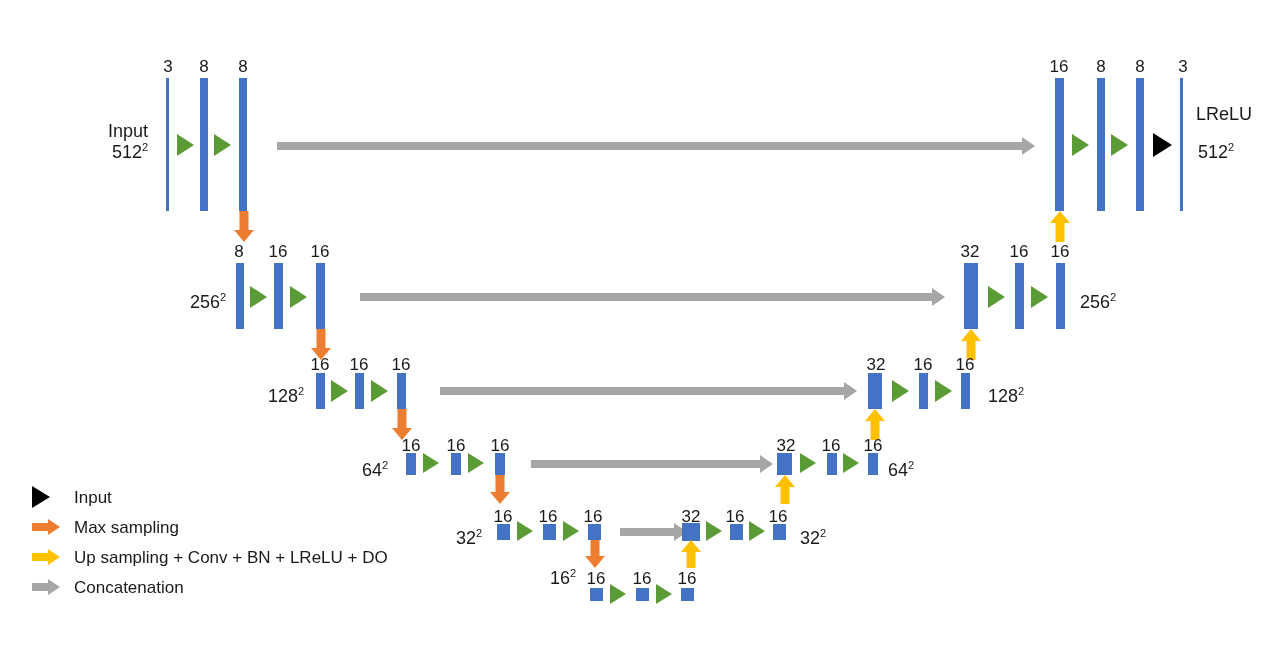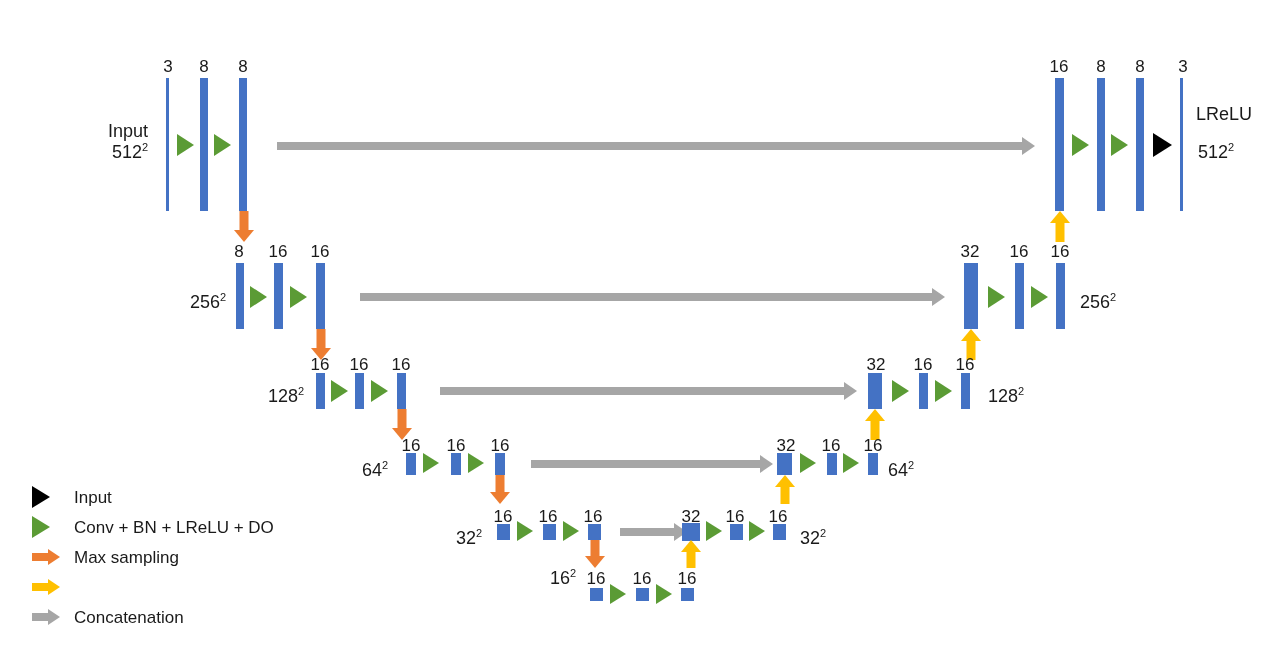--- a/index.html
+++ b/index.html
@@ -410,44 +410,39 @@
 
   <div id="legend">
 
     <div class="legend-row">
       <div class="legend-glyph">
         <div class="lg-tri black"></div>
       </div>
       <div class="legend-text">Input</div>
     </div>
 
-    <div class="legend-row">
-      <div class="legend-glyph">
-        <div class="lg-tri green"></div>
-      </div>
-      <div class="legend-text">Conv + BN + LReLU + DO</div>
-    </div>
 
     <div class="legend-row">
       <div class="legend-glyph">
         <div class="lg-arrow orange">
             <div class="s"></div>
             <div class="h"></div>
           </div>
       </div>
       <div class="legend-text">Max sampling</div>
     </div>
 
     <div class="legend-row">
       <div class="legend-glyph">
         <div class="lg-arrow yellow">
             <div class="s"></div>
             <div class="h"></div>
           </div>
       </div>
+      <div class="legend-text">Up sampling + Conv + BN + LReLU + DO</div>
     </div>
 
     <div class="legend-row">
       <div class="legend-glyph">
         <div class="lg-arrow gray">
             <div class="s"></div>
             <div class="h"></div>
           </div>
       </div>
       <div class="legend-text">Concatenation</div>

